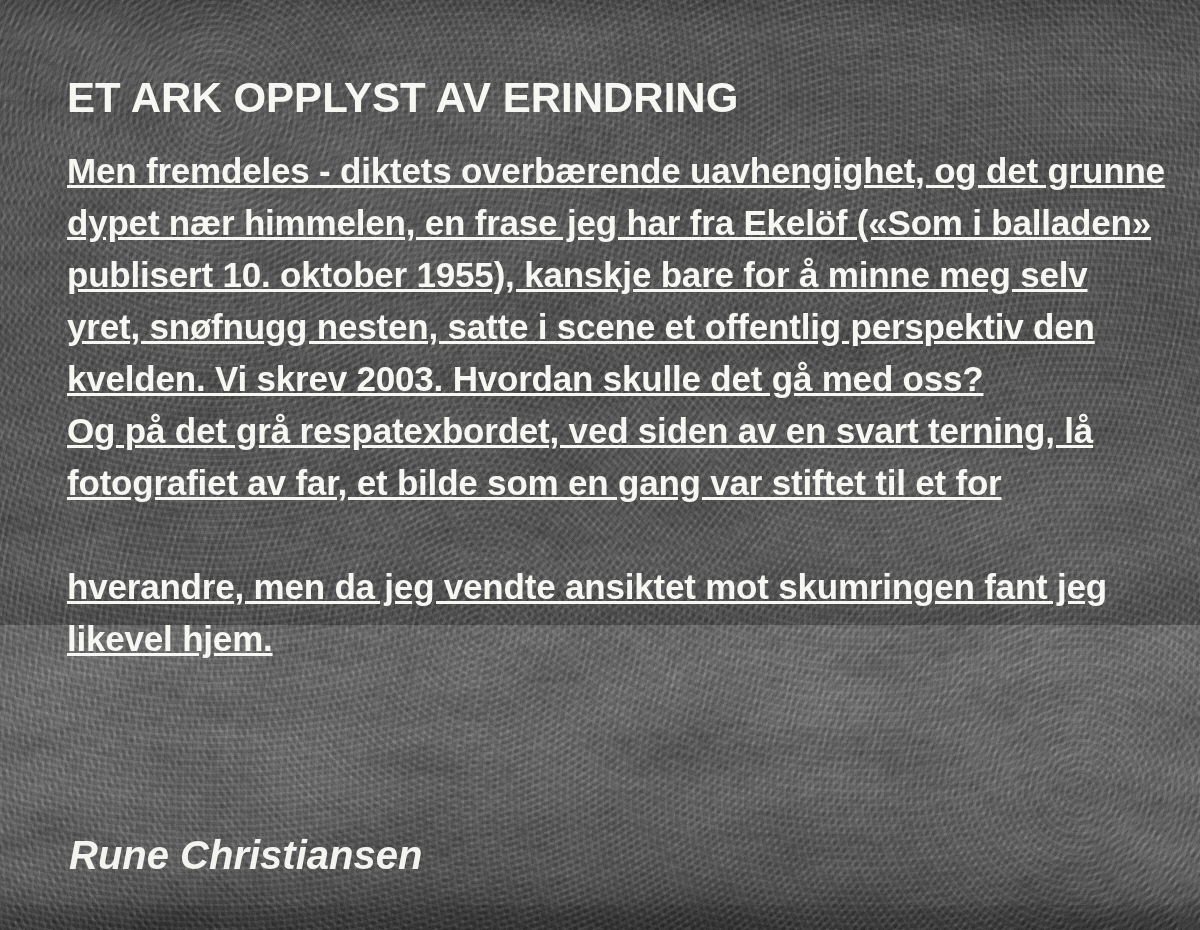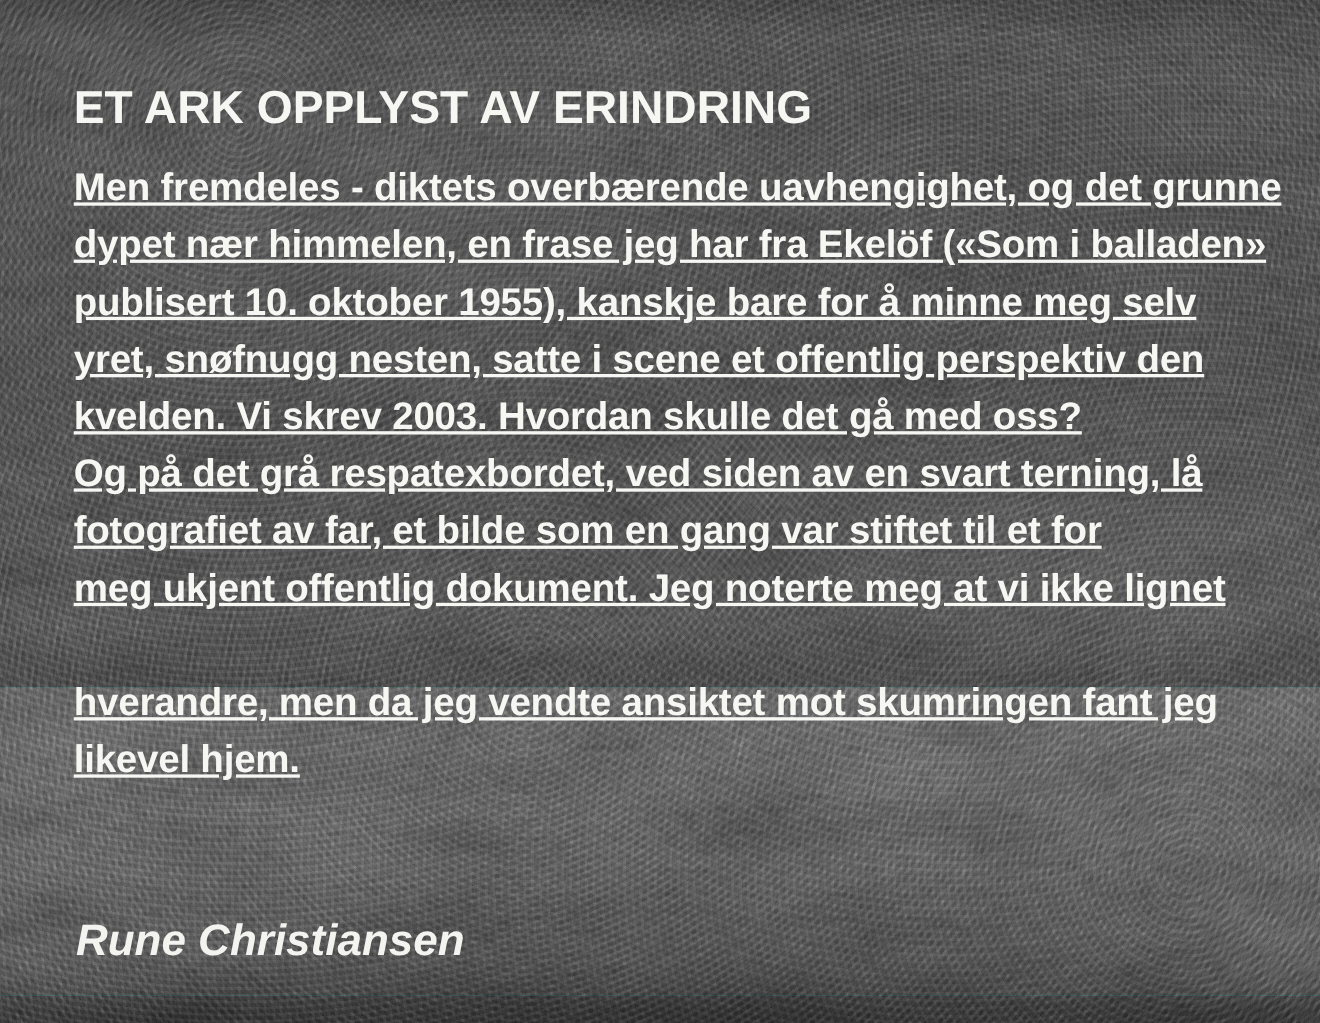--- a/index.html
+++ b/index.html
@@ -6,21 +6,21 @@
     margin: 0;
     padding: 0;
     background: #222;
     font-family: "Liberation Sans", sans-serif;
   }
   .page {
     position: relative;
     width: 1200px;
     height: 930px;
     overflow: hidden;
-    background: #0f766e;
+    background: #4d7c0f;
   }
   
   .band { position: absolute; left: 0; width: 100%; }
   .band-top {
     top: 0; height: 625px;
     background: linear-gradient(180deg, #343434 0%, #404040 6%, #3d3d3d 55%, #424242 90%, #383838 100%);
   }
   .band-middle {
     top: 625px; height: 280px;
     background: linear-gradient(180deg, #515151 0%, #4e4e4e 55%, #474747 88%, #3a3a3a 100%);
@@ -127,21 +127,20 @@
   <h1 class="poem-title">ET ARK OPPLYST AV ERINDRING</h1>
 
   <div class="poem-body">
     <div class="poem-line">Men fremdeles - diktets overbærende uavhengighet, og det grunne</div>
     <div class="poem-line">dypet nær himmelen, en frase jeg har fra Ekelöf («Som i balladen»</div>
     <div class="poem-line">publisert 10. oktober 1955), kanskje bare for å minne meg selv</div>
     <div class="poem-line">yret, snøfnugg nesten, satte i scene et offentlig perspektiv den</div>
     <div class="poem-line">kvelden. Vi skrev 2003. Hvordan skulle det gå med oss?</div>
     <div class="poem-line">Og på det grå respatexbordet, ved siden av en svart terning, lå</div>
     <div class="poem-line">fotografiet av far, et bilde som en gang var stiftet til et for</div>
-    <div class="poem-line">meg ukjent offentlig dokument. Jeg noterte meg at vi ikke lignet</div>
     <div class="poem-line"></div>
     <div class="poem-line">hverandre, men da jeg vendte ansiktet mot skumringen fant jeg</div>
     <div class="poem-line">likevel hjem.</div>
   </div>
 
   <div class="poem-author">Rune Christiansen</div>
 
 </div>
 
 </body></html>

